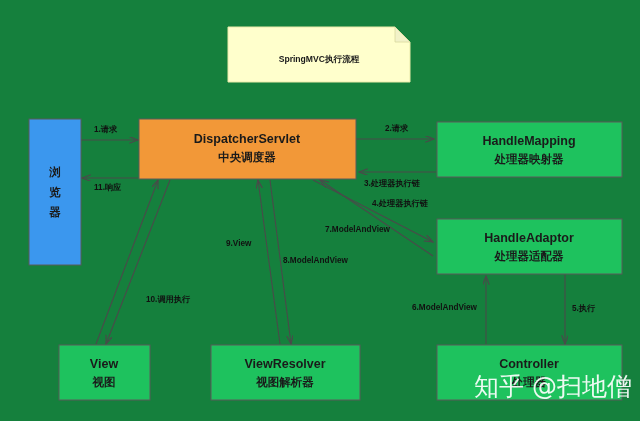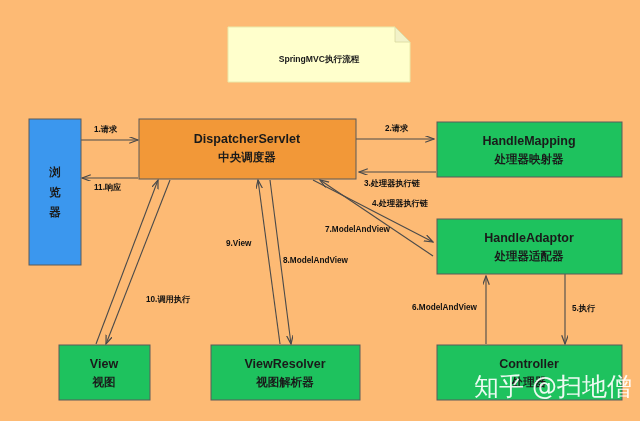--- a/index.html
+++ b/index.html
@@ -4,21 +4,21 @@
 <style>
   html, body {
     margin: 0;
     padding: 0;
     background: #ffffff;
   }
   #canvas {
     position: relative;
     width: 640px;
     height: 421px;
-    background: #fdba74;
+    background: #15803d;
     overflow: hidden;
     font-family: "Liberation Sans", "DejaVu Sans", sans-serif;
   }
   #diagram-svg {
     position: absolute;
     left: 0;
     top: 0;
     width: 640px;
     height: 421px;
   }

